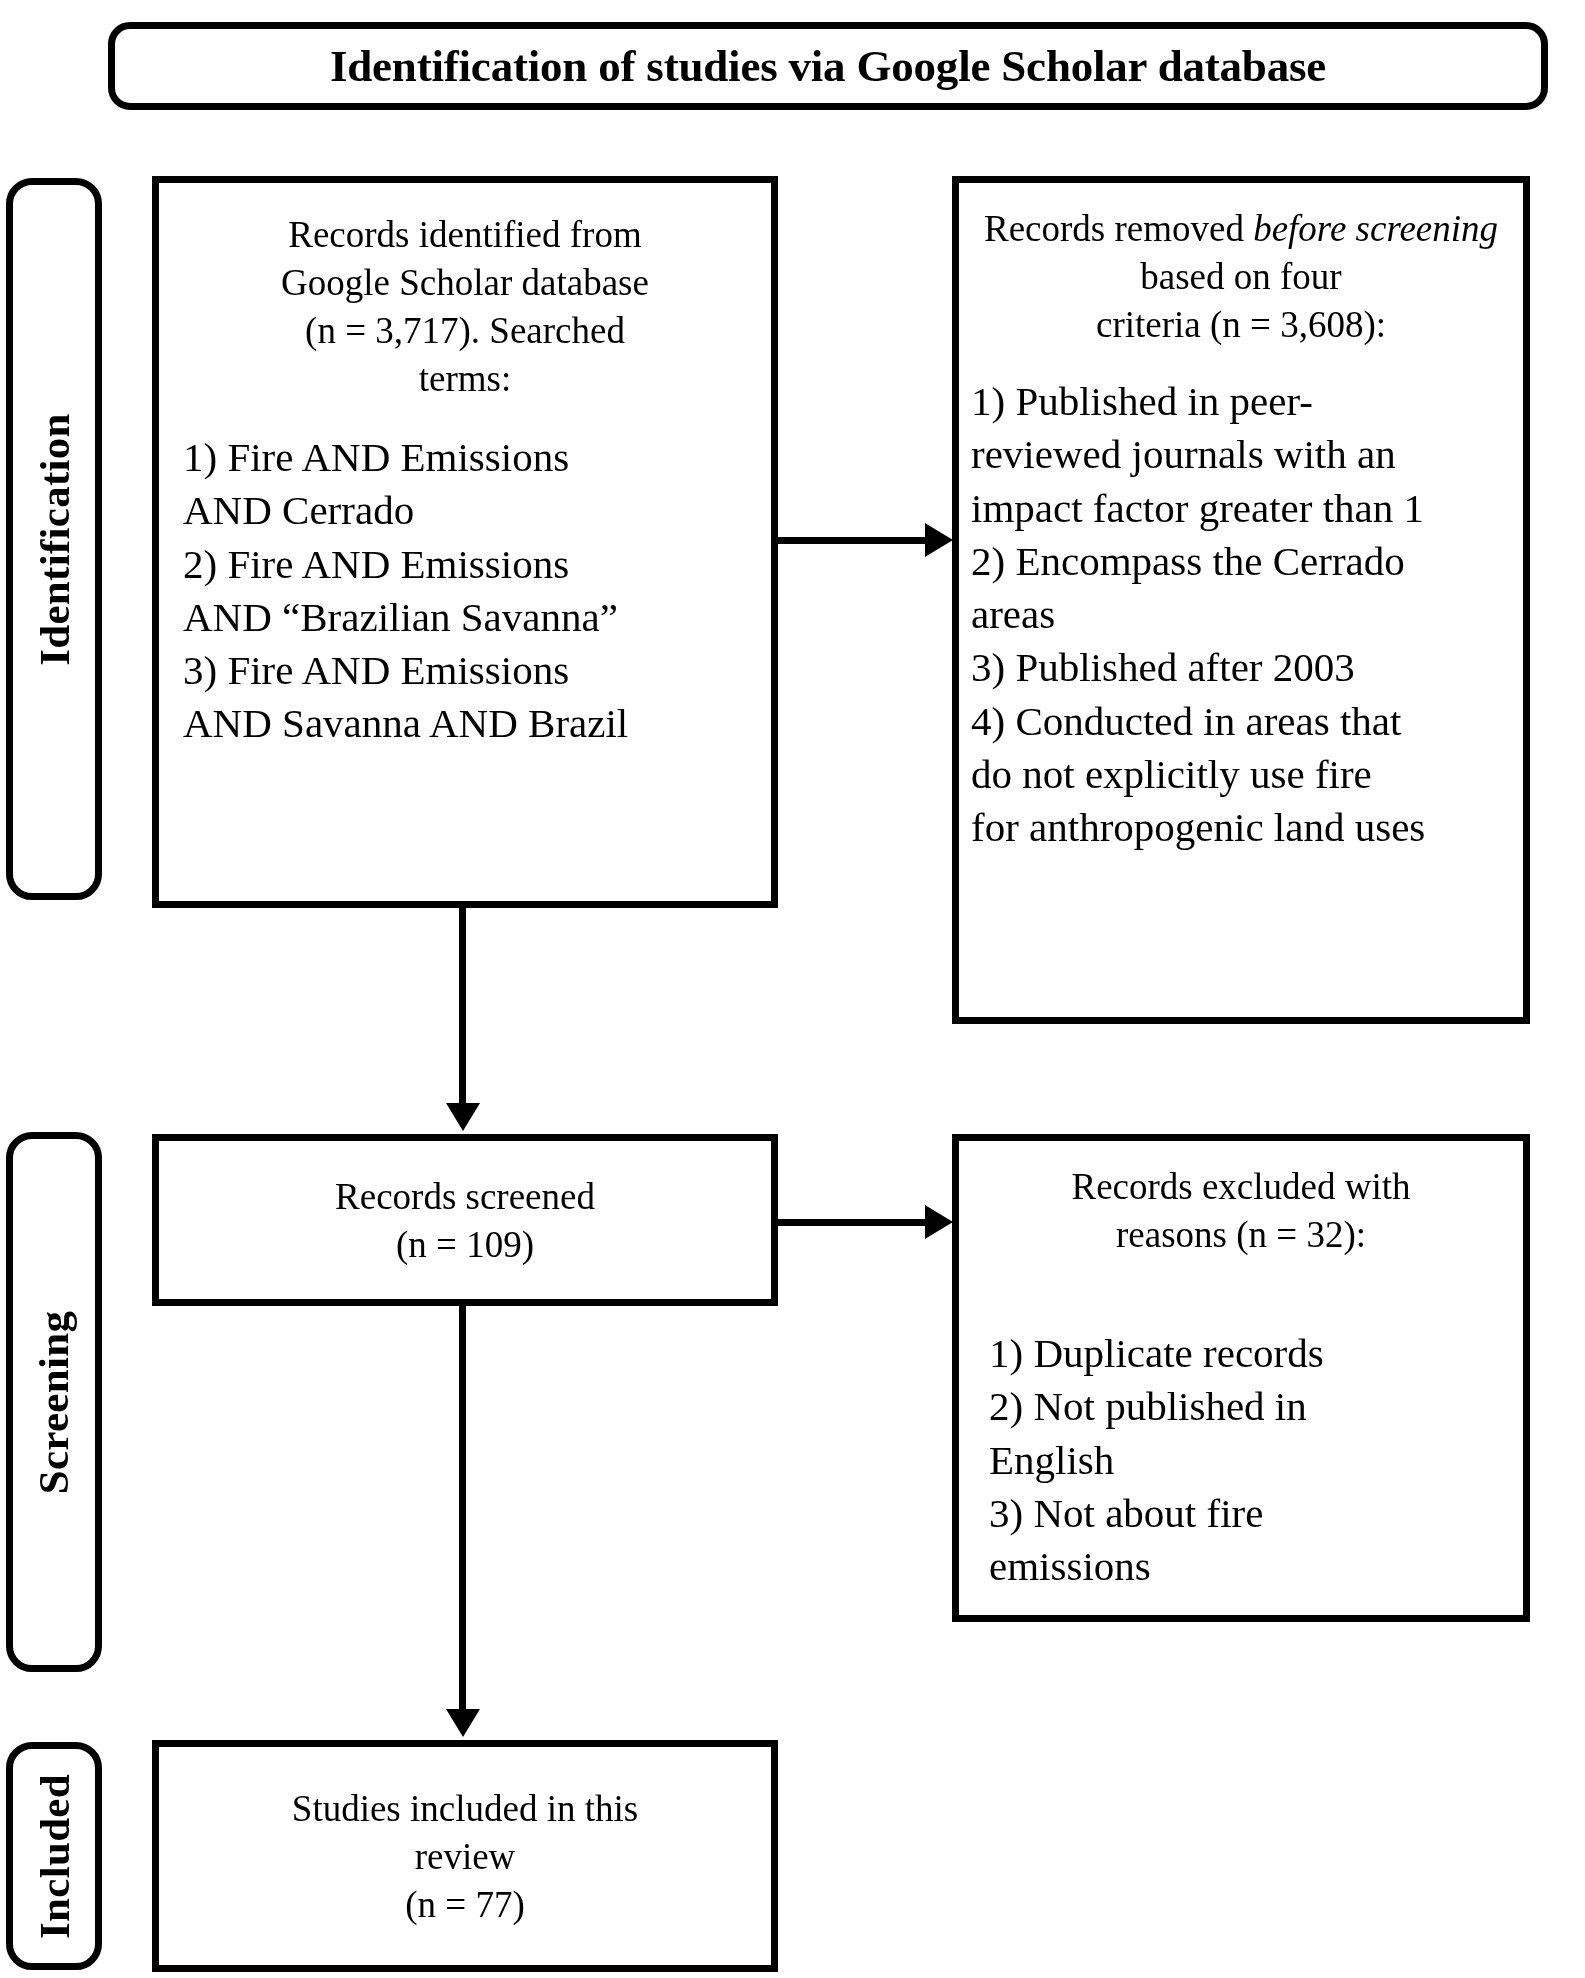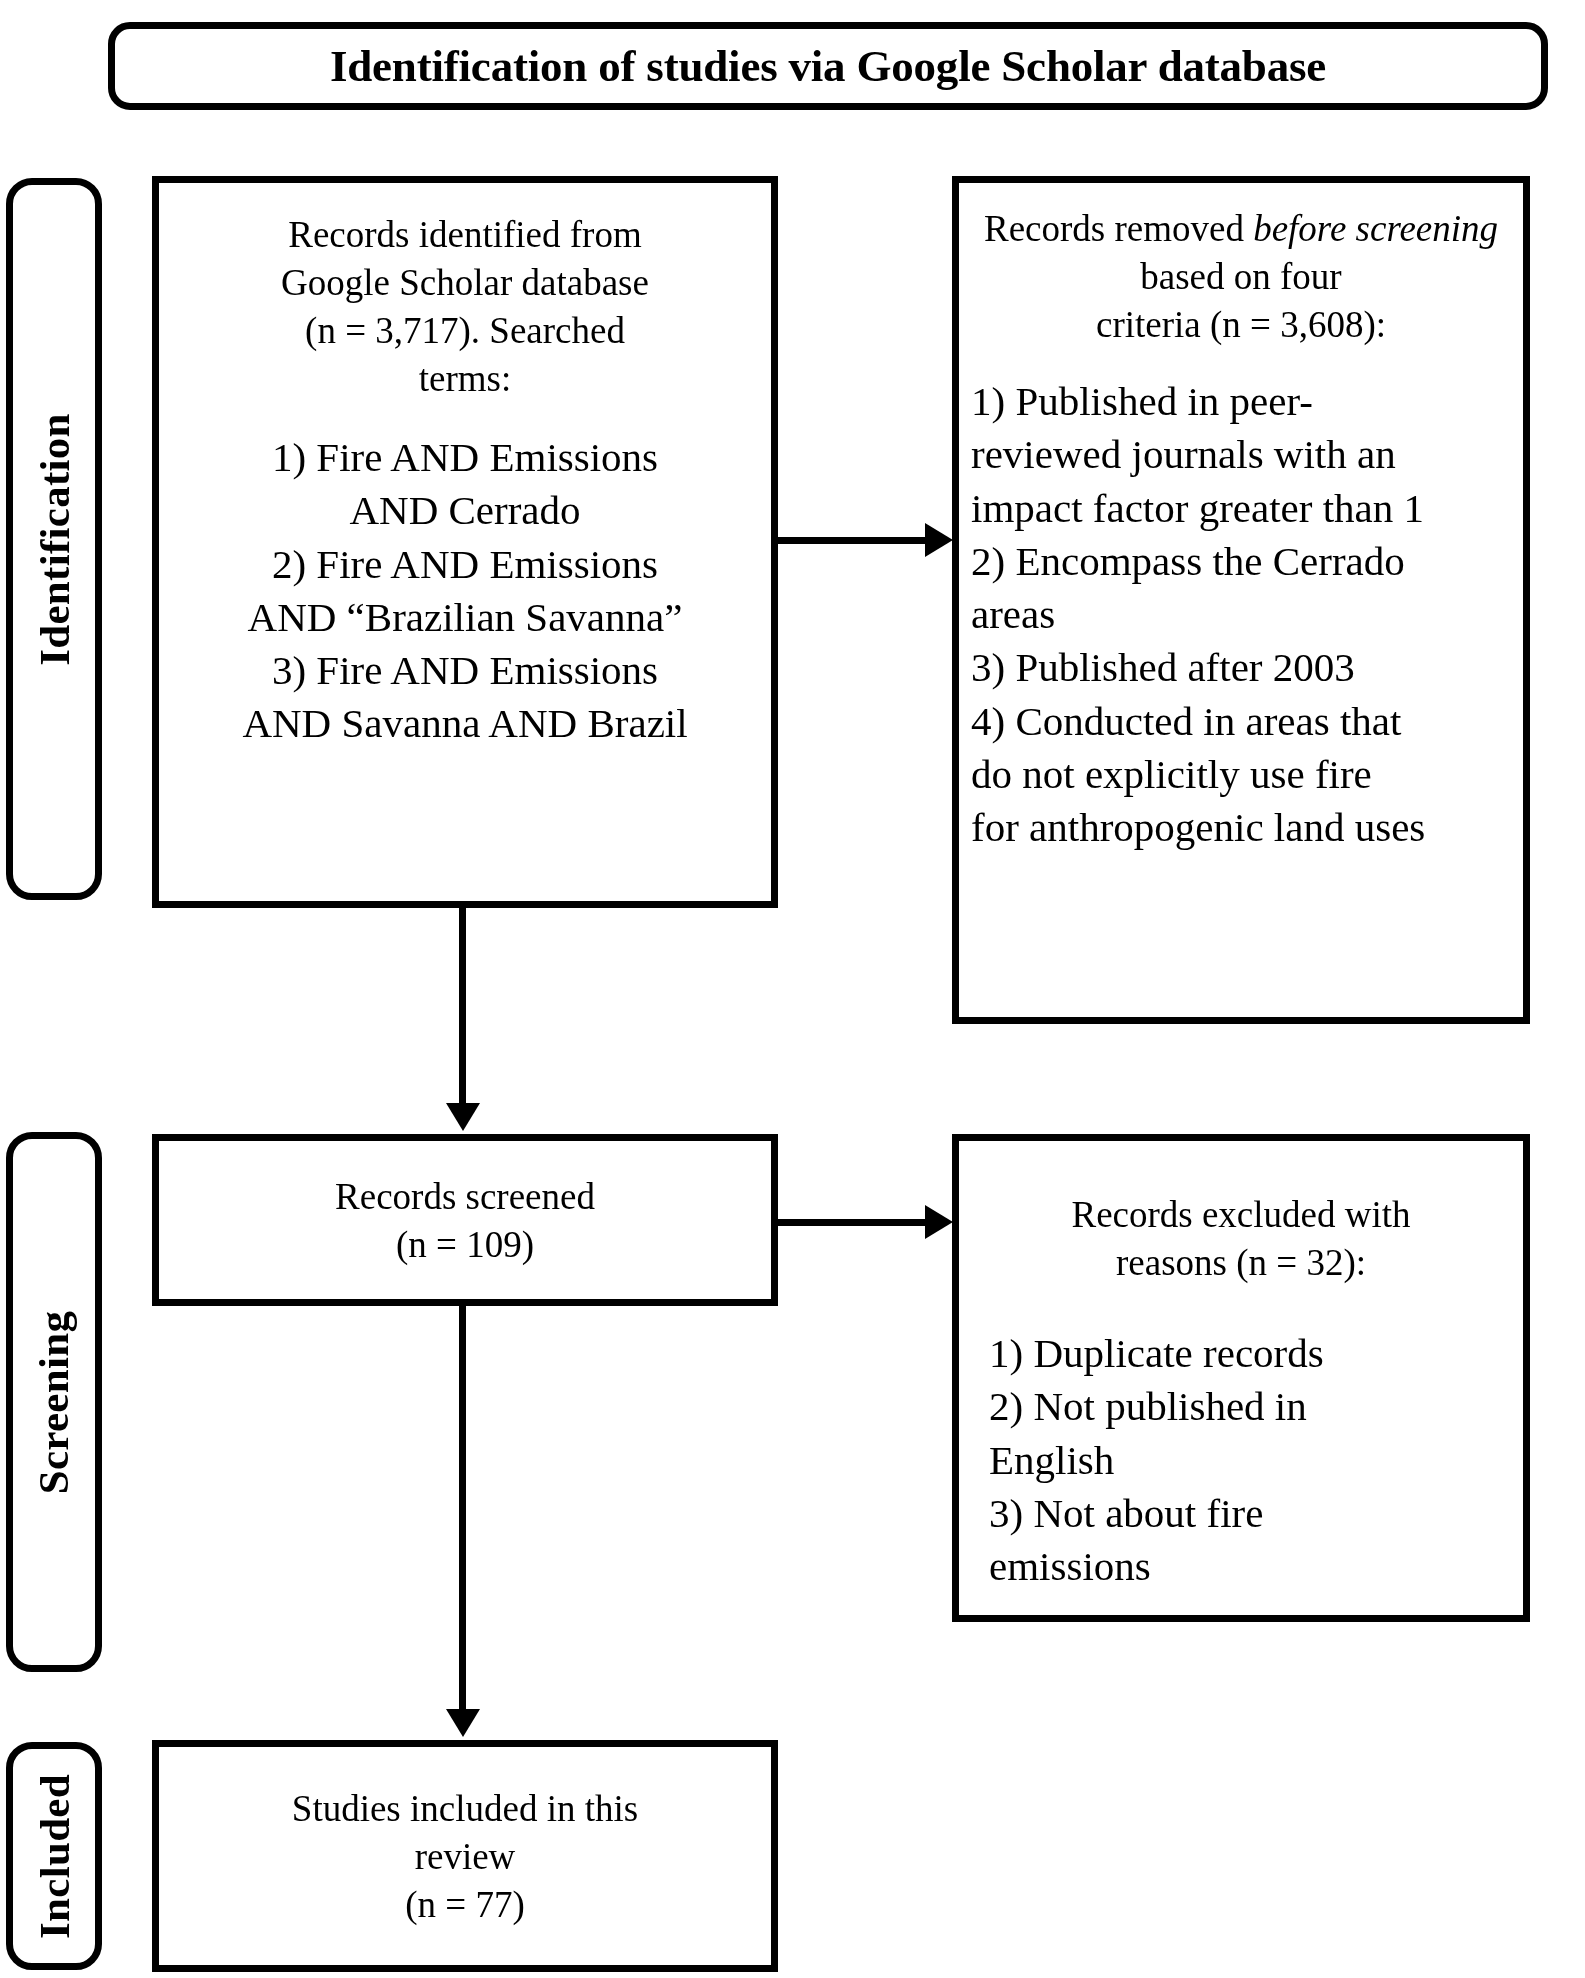--- a/index.html
+++ b/index.html
@@ -127,21 +127,21 @@
 
   <div class="box" style="left:152px; top:176px; width:626px; height:732px;">
 
     <div class="box-inner head-centered" style="top:28px; padding:0 18px;">
       <div>Records identified from</div>
       <div>Google Scholar database</div>
       <div>(n = 3,717). Searched</div>
       <div>terms:</div>
     </div>
 
-    <div class="box-inner list-left" style="top:248px; padding:0 17px;text-align:center;">
+    <div class="box-inner list-left" style="top:248px; padding:0 24px;">
       <div>1) Fire AND Emissions</div>
       <div>AND Cerrado</div>
       <div>2) Fire AND Emissions</div>
       <div>AND “Brazilian Savanna”</div>
       <div>3) Fire AND Emissions</div>
       <div>AND Savanna AND Brazil</div>
     </div>
   </div>
 
   <div class="box" style="left:952px; top:176px; width:578px; height:848px;">
@@ -172,21 +172,21 @@
 
   <div class="box" style="left:152px; top:1134px; width:626px; height:172px;padding-left:24px;">
     <div class="box-inner head-centered" style="top:32px; padding:0 18px;">
       <div>Records screened</div>
       <div>(n = 109)</div>
     </div>
   </div>
 
   <div class="box" style="left:952px; top:1134px; width:578px; height:488px;">
 
-    <div class="box-inner head-centered" style="top:22px; padding:0 16px;margin-top:28px;">
+    <div class="box-inner head-centered" style="top:22px; padding:0 16px;">
       <div>Records excluded with</div>
       <div>reasons (n = 32):</div>
     </div>
 
     <div class="box-inner list-left" style="top:186px; padding:0 30px;">
       <div>1) Duplicate records</div>
       <div>2) Not published in</div>
       <div>English</div>
       <div>3) Not about fire</div>
       <div>emissions</div>

